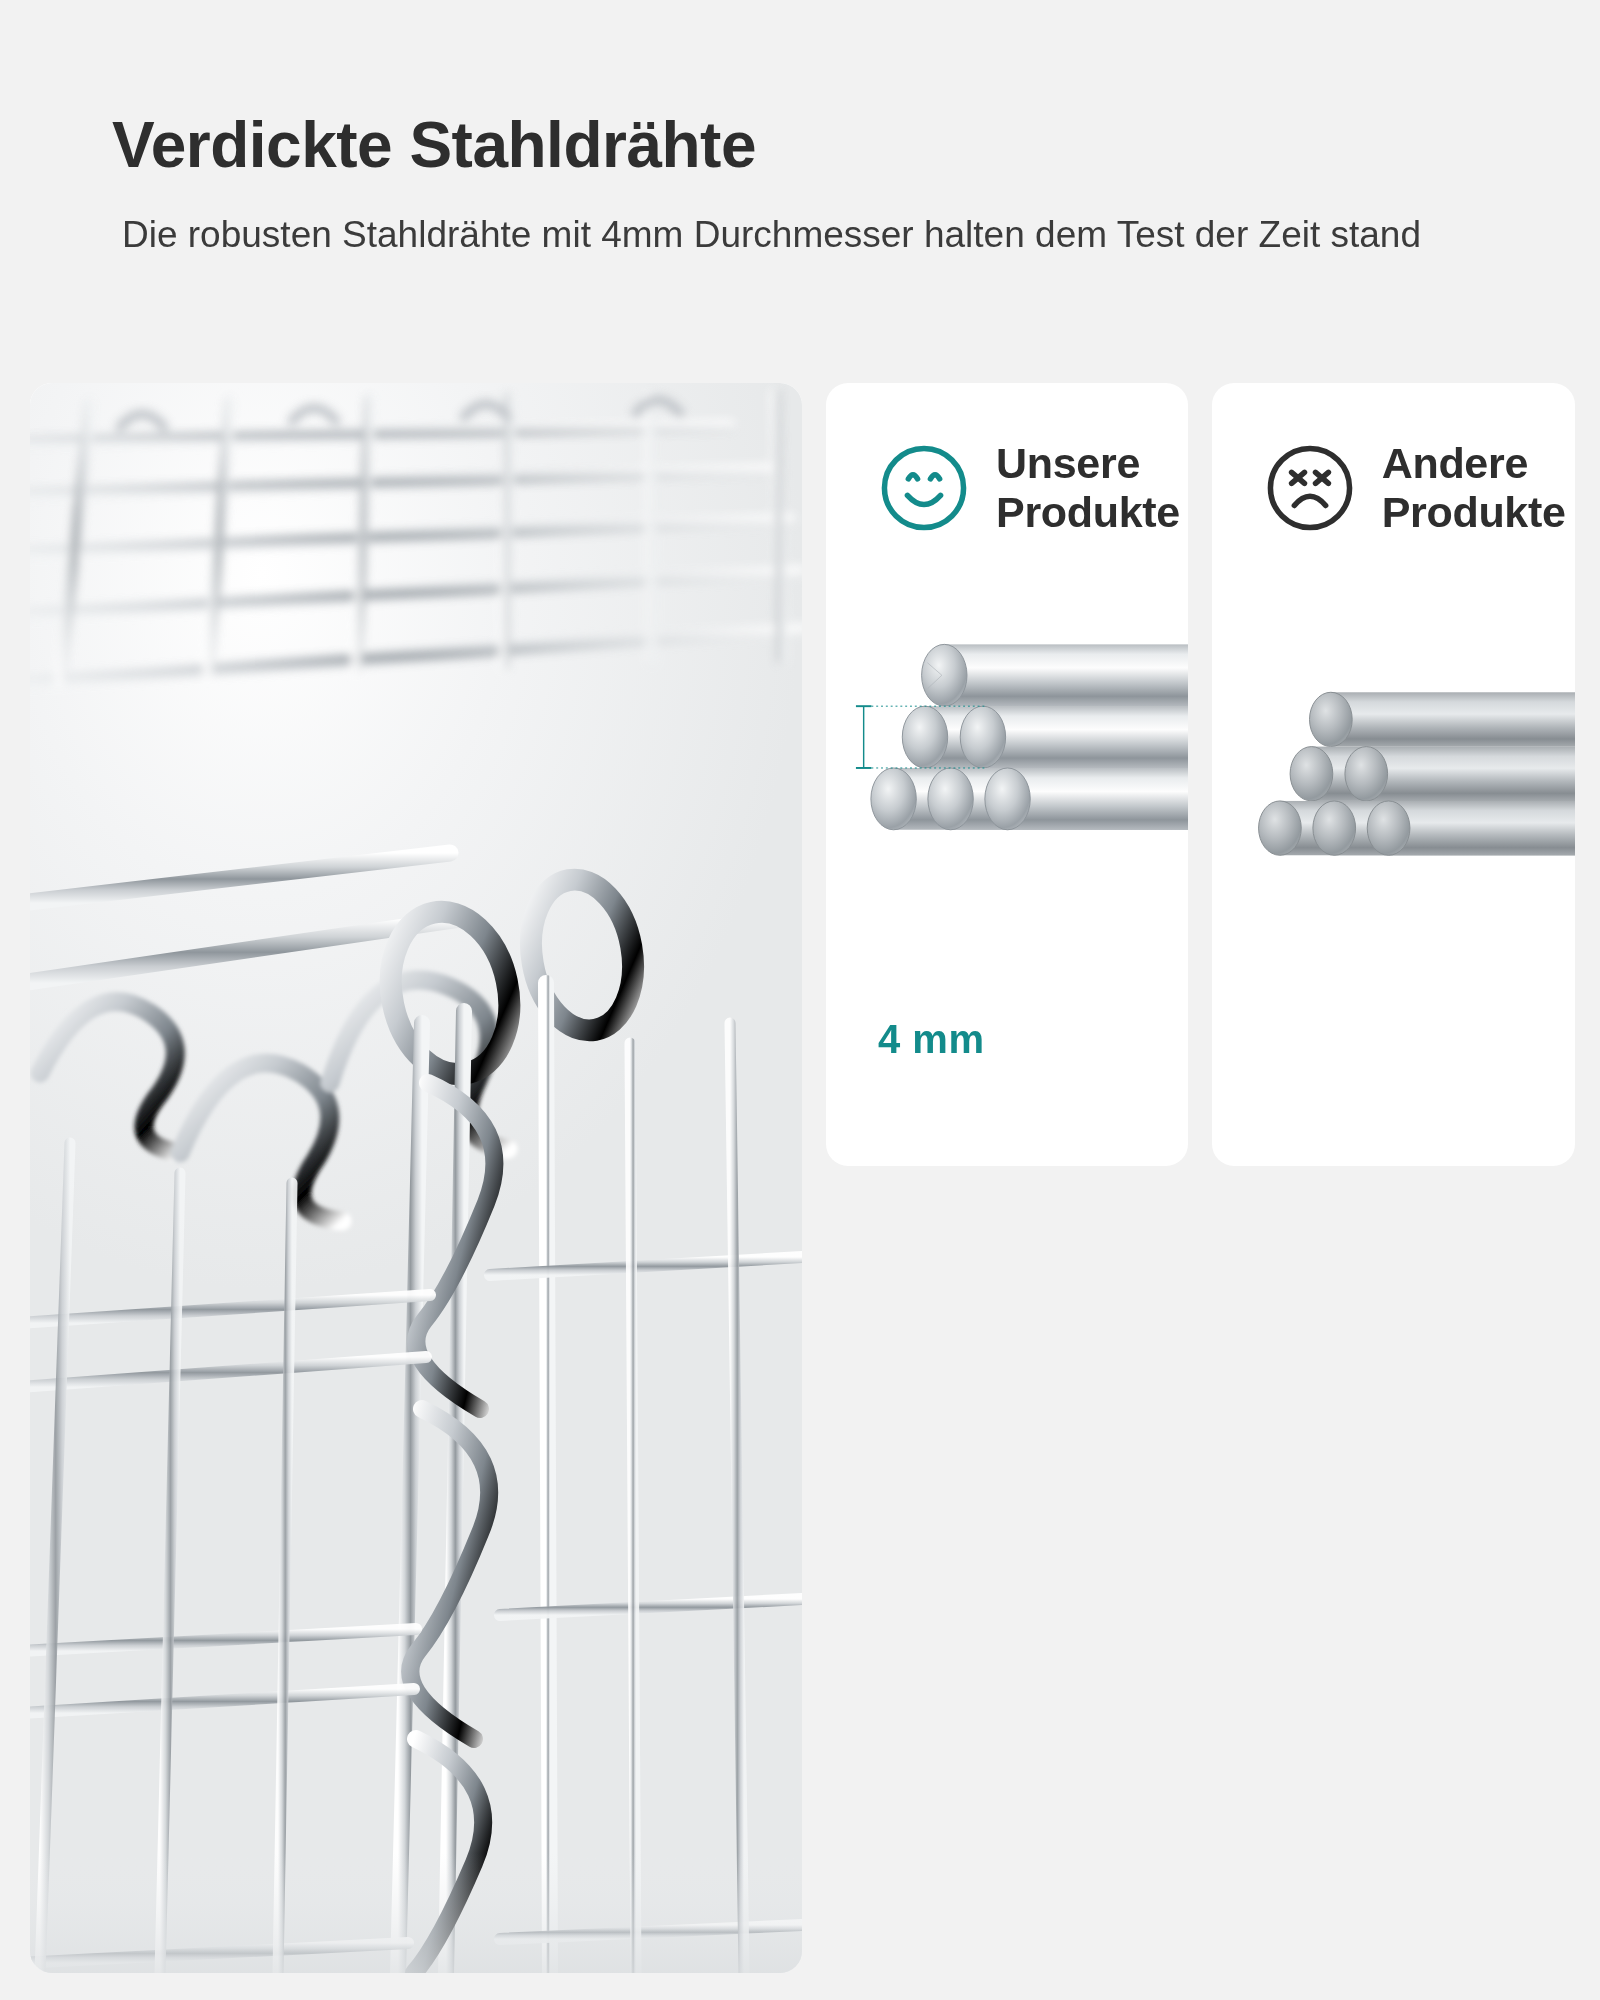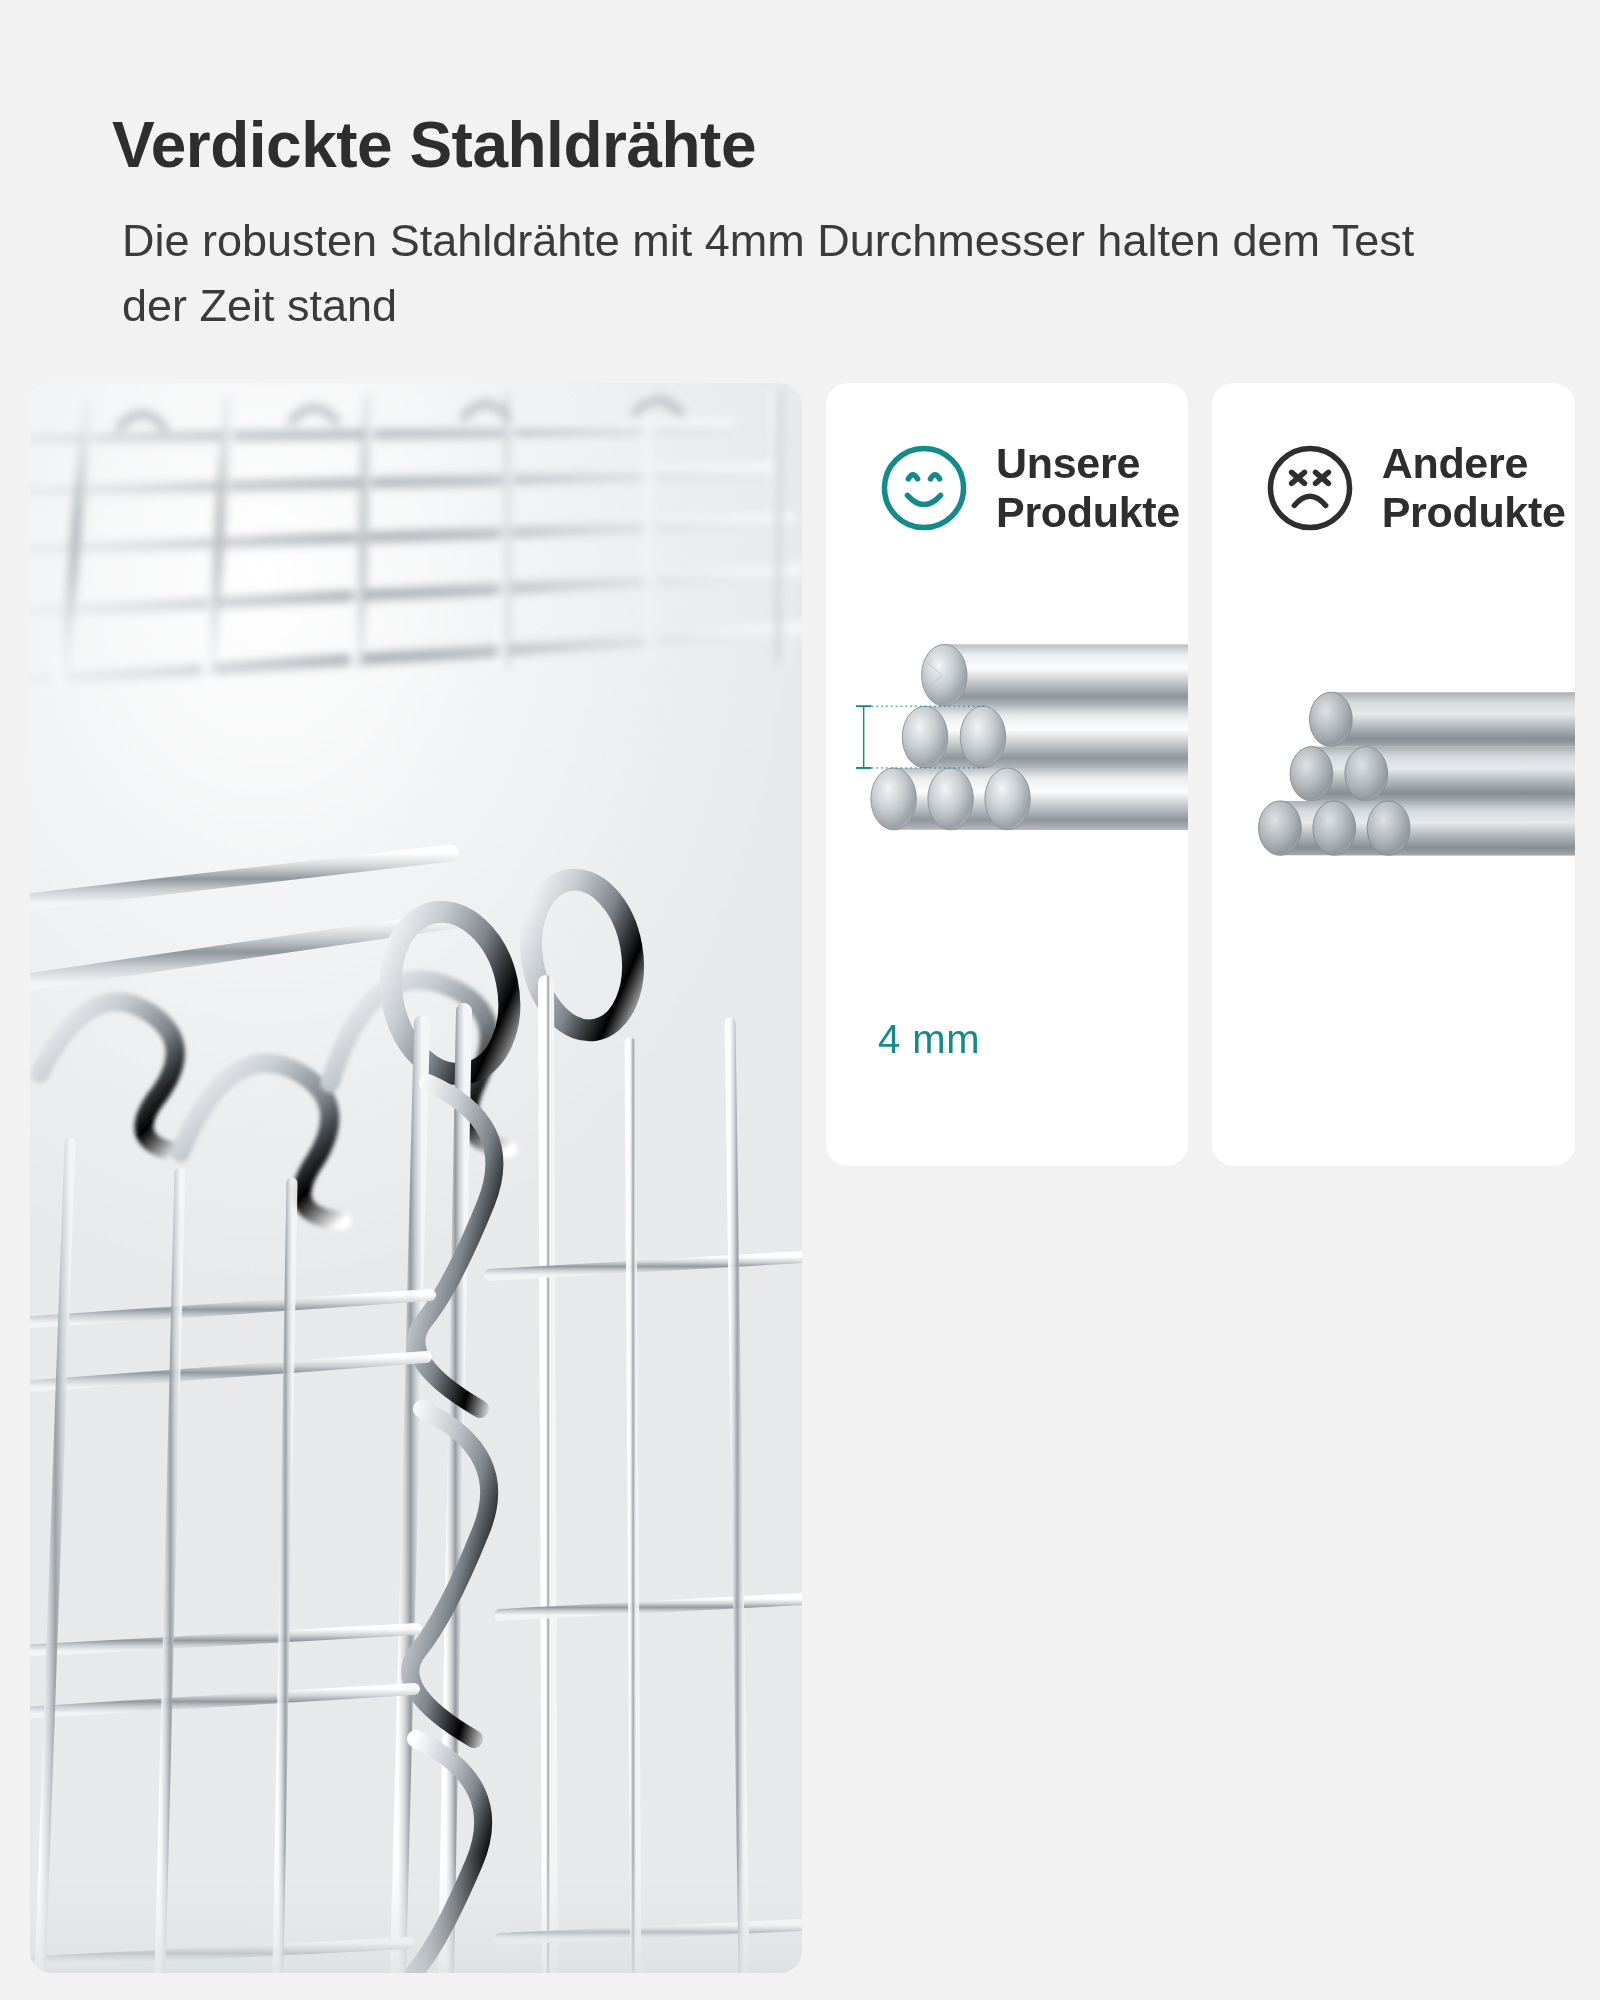--- a/index.html
+++ b/index.html
@@ -24,21 +24,21 @@
     margin: 0 0 0 112px;
     font-size: 64px;
     line-height: 1.12;
     font-weight: bold;
     color: #2e2e2e;
     letter-spacing: -0.5px;
   }
   .subhead {
     margin: 26px 0 0 122px;
     width: 1330px;
-    font-size: 45px;
+    font-size: 37px;
     line-height: 1.45;
     color: #3b3b3b;
     font-weight: normal;
   }
   .content {
     position: absolute;
     left: 30px;
     top: 383px;
     width: 1545px;
     height: 1590px;
@@ -87,21 +87,21 @@
     position: absolute;
     left: 0;
     top: 0;
     width: 100%;
     height: 100%;
     pointer-events: none;
   }
   .dim-label {
     position: absolute;
     font-size: 40px;
-    font-weight: normal;
+    font-weight: bold;
     color: #138b8b;
     letter-spacing: 0.5px;
   }
   
   .wire-bg {
     position: absolute;
     inset: 0;
     background:
       radial-gradient(ellipse 70% 45% at 30% 12%, #ffffff 0%, #f3f4f5 45%, #e7e9ea 100%),
       linear-gradient(180deg, #fdfdfd 0%, #eef0f1 60%, #e4e6e8 100%);

